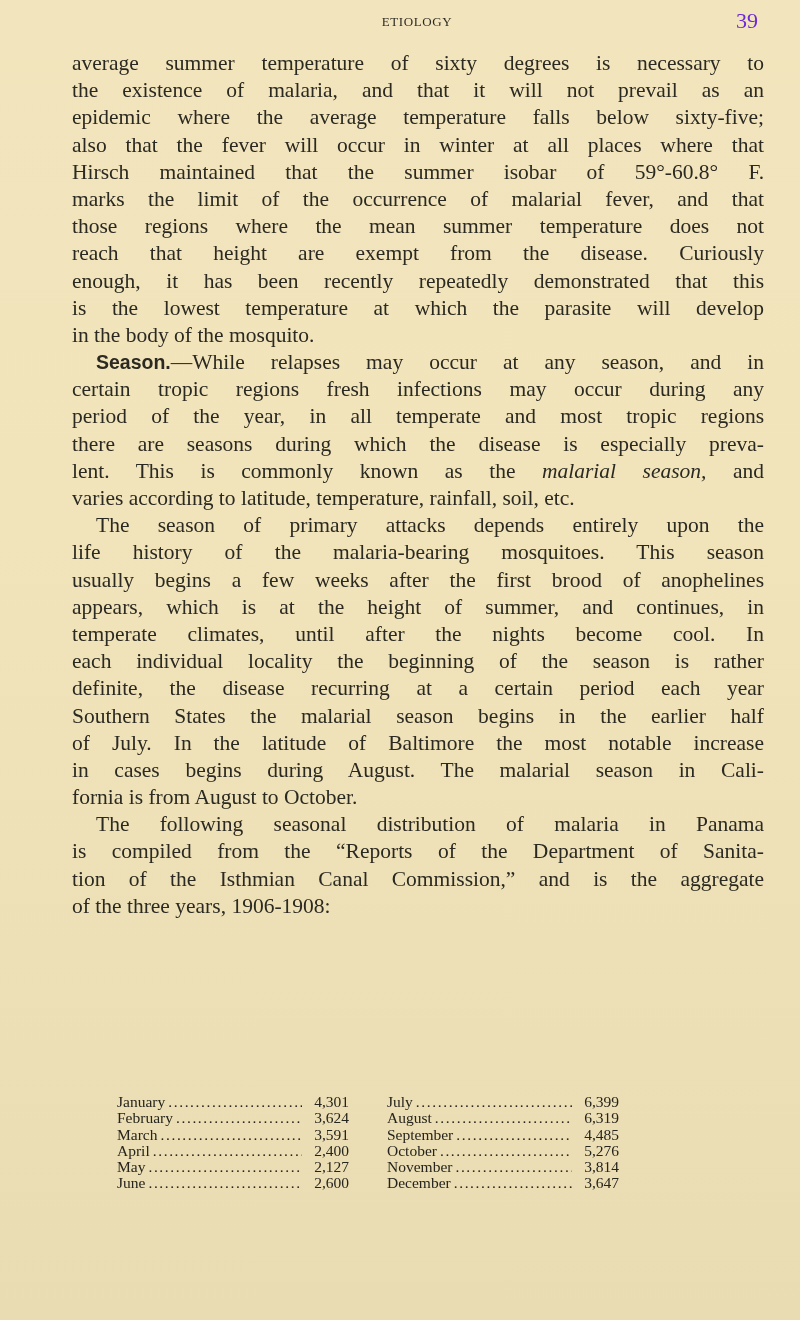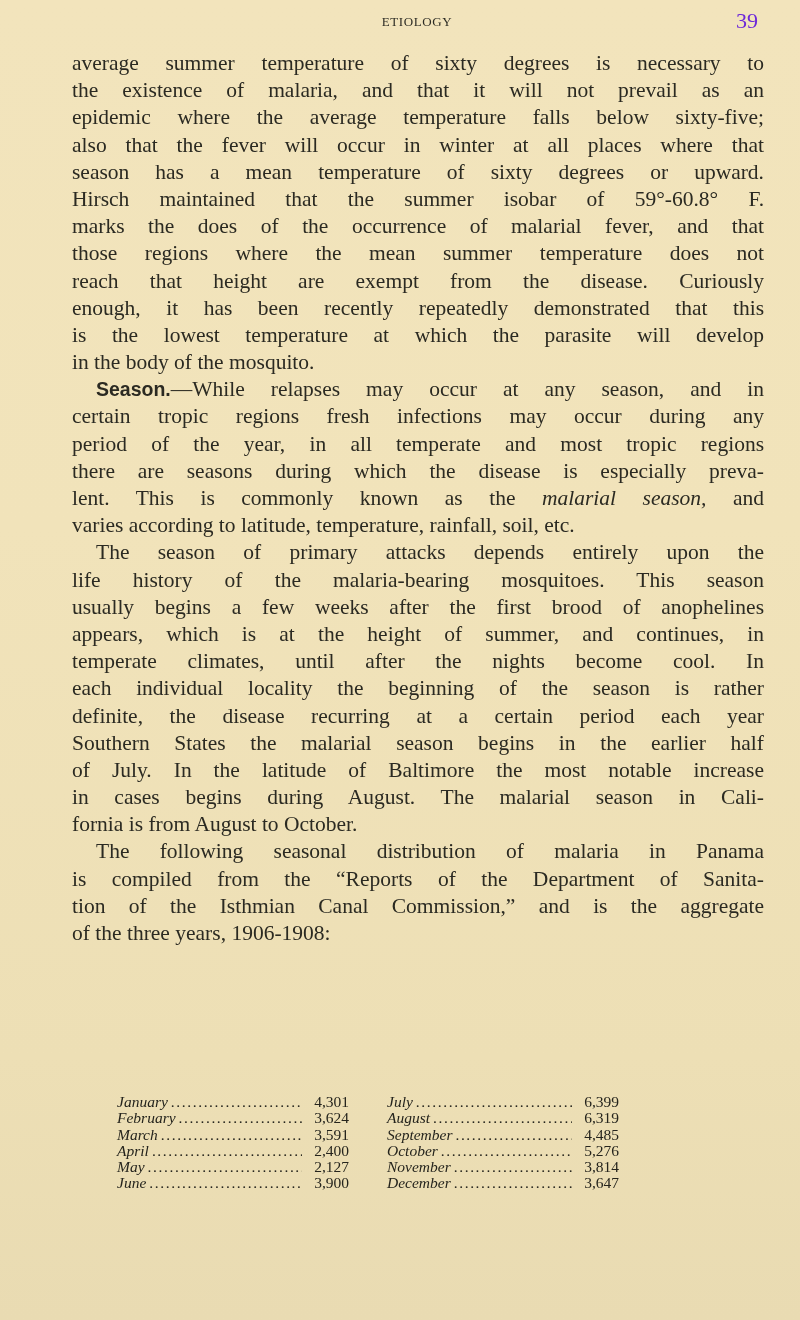--- a/index.html
+++ b/index.html
@@ -33,44 +33,43 @@
   .ital { font-style: italic; }
   .table {
     position: absolute; left: 103px; top: 1094px; width: 500px;
     font-family: "Liberation Serif", serif; font-size: 15.5px; line-height: 16.3px;
     color: #25241d;
   }
   .tcol { position: absolute; top: 0; width: 232px; }
   .tcol.left { left: 0; }
   .tcol.right { left: 270px; }
   .trow { display: flex; height: 16.3px; white-space: nowrap; }
-  .tmonth { flex: 0 0 auto; font-style: italic; }
+  .tmonth { flex: 0 0 auto; }
   .tdots { flex: 1 1 auto; overflow: hidden; letter-spacing: 1.6px; margin: 0 3px; }
   .tdots::before { content: "................................................"; }
   .tval { flex: 0 0 auto; width: 44px; text-align: right; }
 </style>
 </head>
 <body>
 
 <div class="page">
 
   <div class="running-head">
     <div class="running-title">ETIOLOGY</div>
     <div class="page-number">39</div>
   </div>
 
   <div class="body-text">
 
     <span class="line">average summer temperature of sixty degrees is necessary to</span>
     <span class="line">the existence of malaria, and that it will not prevail as an</span>
     <span class="line">epidemic where the average temperature falls below sixty-five;</span>
     <span class="line">also that the fever will occur in winter at all places where that</span>
-    <span class="line">season has a mean temperature of sixty degrees or upward.</span>
     <span class="line">Hirsch maintained that the summer isobar of 59°-60.8° F.</span>
-    <span class="line">marks the does of the occurrence of malarial fever, and that</span>
+    <span class="line">marks the limit of the occurrence of malarial fever, and that</span>
     <span class="line">those regions where the mean summer temperature does not</span>
     <span class="line">reach that height are exempt from the disease. Curiously</span>
     <span class="line">enough, it has been recently repeatedly demonstrated that this</span>
     <span class="line">is the lowest temperature at which the parasite will develop</span>
     <span class="line last">in the body of the mosquito.</span>
 
     <span class="line indent"><span class="bold">Season.</span><span>—While relapses may occur at any season, and in</span></span>
     <span class="line">certain tropic regions fresh infections may occur during any</span>
     <span class="line">period of the year, in all temperate and most tropic regions</span>
     <span class="line">there are seasons during which the disease is especially preva-</span>
@@ -118,21 +117,21 @@
           <span class="tval">2,400</span>
         </div>
       <div class="trow">
           <span class="tmonth">May</span>
           <span class="tdots"></span>
           <span class="tval">2,127</span>
         </div>
       <div class="trow">
           <span class="tmonth">June</span>
           <span class="tdots"></span>
-          <span class="tval">3,900</span>
+          <span class="tval">2,600</span>
         </div>
     </div>
     <div class="tcol right">
       <div class="trow">
           <span class="tmonth">July</span>
           <span class="tdots"></span>
           <span class="tval">6,399</span>
         </div>
       <div class="trow">
           <span class="tmonth">August</span>

